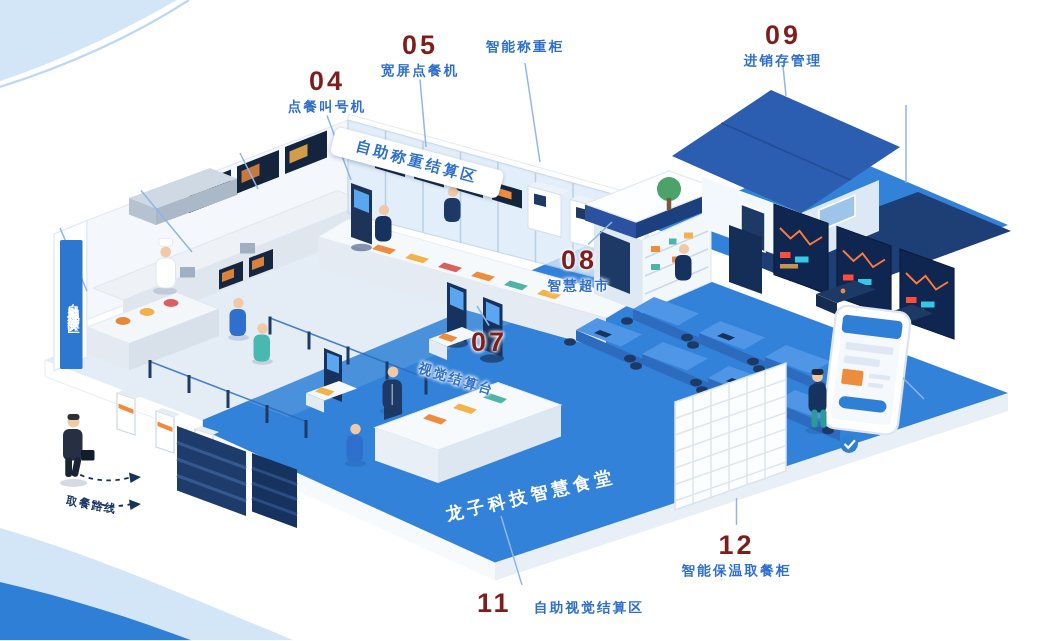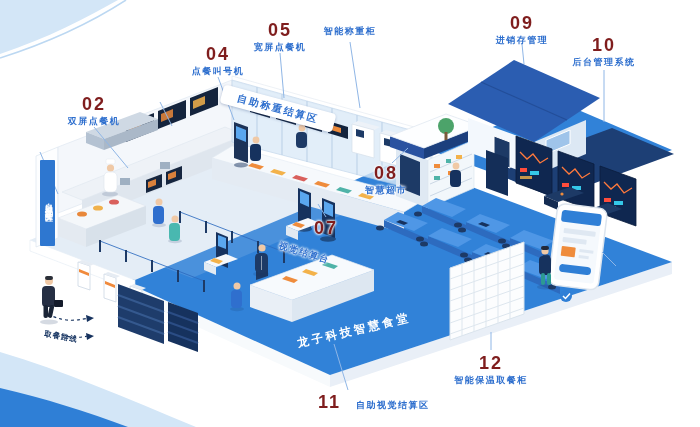--- a/index.html
+++ b/index.html
@@ -448,24 +448,20 @@
     <line x1="491" y1="350" x2="491" y2="332"></line>
     <line x1="616" y1="266" x2="602" y2="252"></line>
   </g>
 </svg>
 
 <div id="banner-weighing" class="overlay">自助称重结算区</div>
 <div id="banner-visual" class="overlay">自助视觉结算区</div>
 <div id="floor-title" class="overlay">龙子科技智慧食堂</div>
 <div id="route-label" class="overlay">取餐路线</div>
 
-<div id="c02" class="callout">
-  <div class="co-num">02</div>
-  <div class="co-label">双屏点餐机</div>
-</div>
 <div id="c04" class="callout">
   <div class="co-num">04</div>
   <div class="co-label">点餐叫号机</div>
 </div>
 <div id="c05" class="callout">
   <div class="co-num">05</div>
   <div class="co-label">宽屏点餐机</div>
 </div>
 <div id="c06" class="callout">
 
@@ -478,24 +474,20 @@
   <div class="co-label halo">视觉结算台</div>
 </div>
 <div id="c08" class="callout">
   <div class="co-num halo">08</div>
   <div class="co-label halo">智慧超市</div>
 </div>
 <div id="c09" class="callout">
   <div class="co-num">09</div>
   <div class="co-label">进销存管理</div>
 </div>
-<div id="c10" class="callout">
-  <div class="co-num">10</div>
-  <div class="co-label">后台管理系统</div>
-</div>
 <div id="c11" class="callout">
   <div class="co-num">11</div>
   <div class="co-label">自助视觉结算区</div>
 </div>
 <div id="c12" class="callout">
   <div class="co-num">12</div>
   <div class="co-label">智能保温取餐柜</div>
 </div>
 
 </div>

